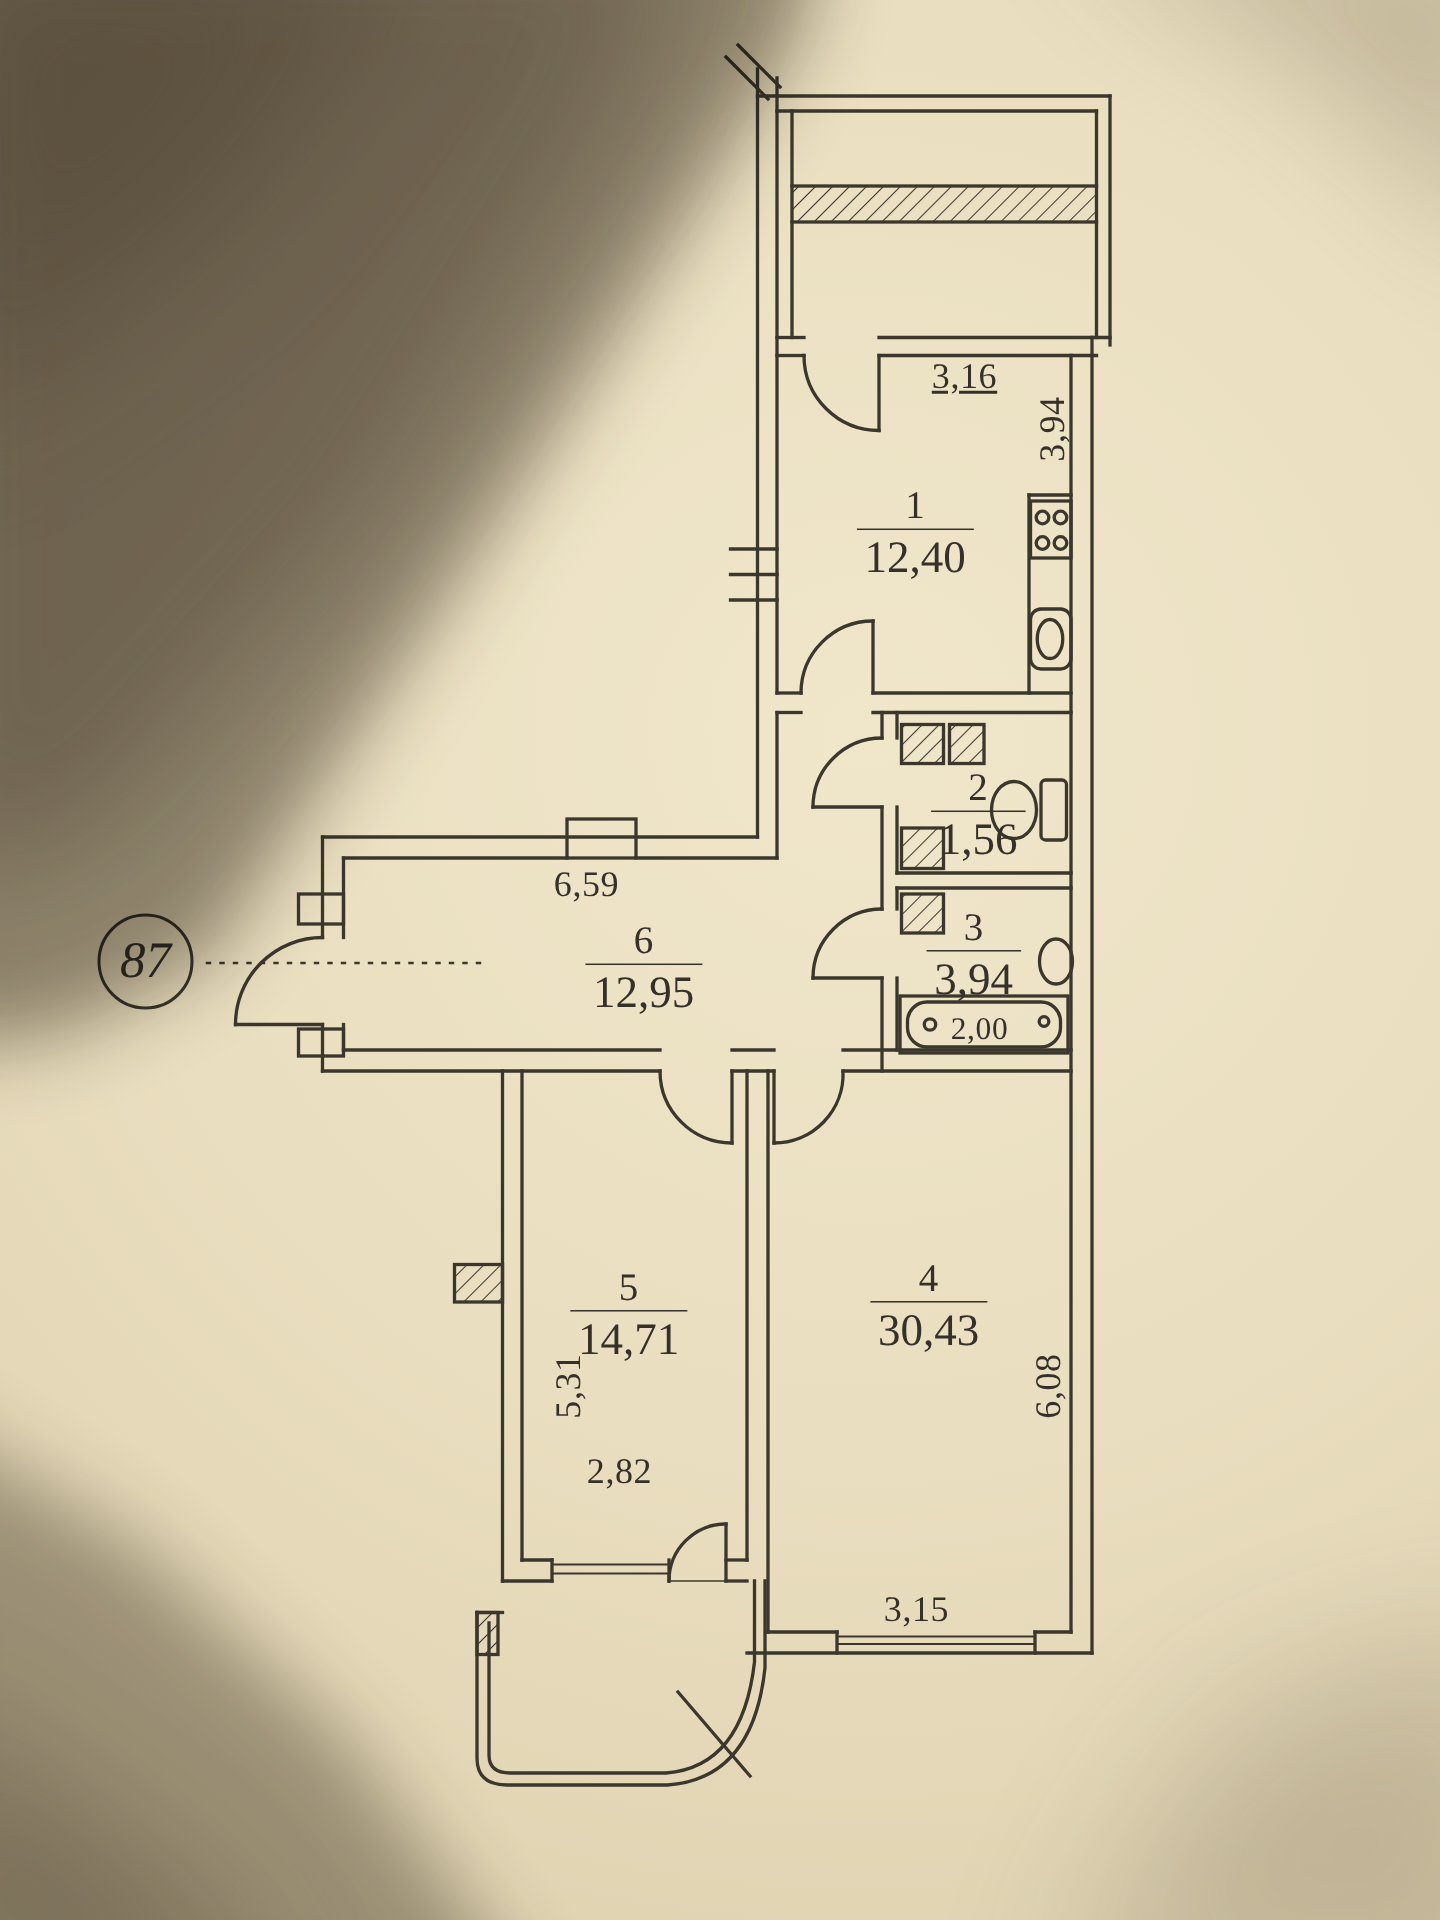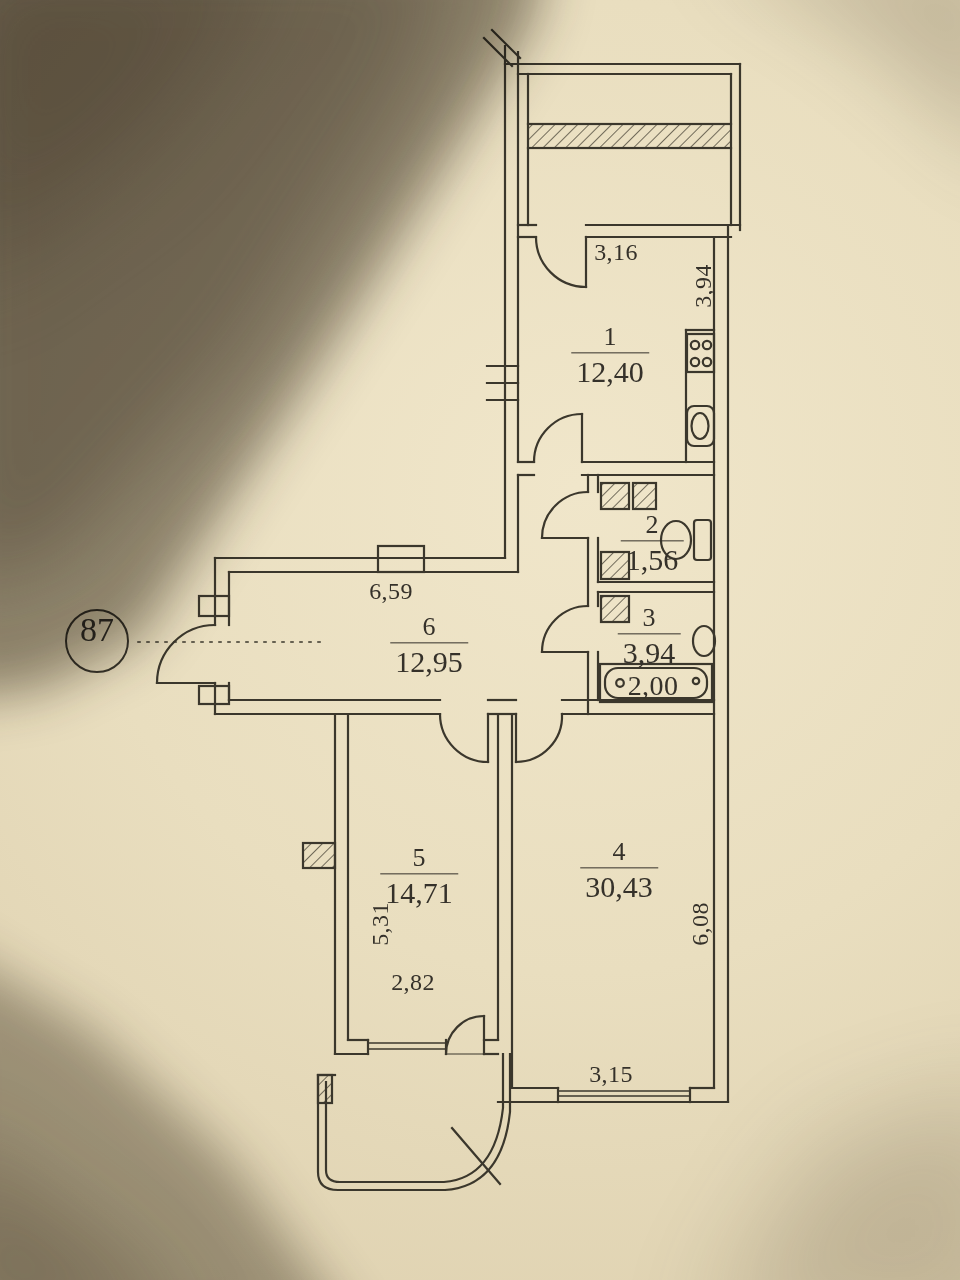--- a/index.html
+++ b/index.html
@@ -13,33 +13,33 @@
   }
   .plan-svg, .shadow-svg, .overlay {
     position:absolute; left:0; top:0; width:960px; height:1280px;
   }
   .shadow-svg { mix-blend-mode:multiply; pointer-events:none; }
 
   .overlay { font-family:"Liberation Serif","DejaVu Serif",serif; color:#35312a; }
   .lbl { position:absolute; transform:translate(-50%,-50%); white-space:nowrap; }
   .dim { font-size:24px; letter-spacing:.4px; }
   .dim.v { transform:translate(-50%,-50%) rotate(-90deg); }
-  .dim.small { font-size:28px; }
+  .dim.small { font-size:21px; }
 
   .room-label { display:inline-flex; flex-direction:column; align-items:center; }
   .room-number {
     font-size:26px; line-height:1.05; align-self:stretch; text-align:center;
     border-bottom:1.7px solid #35312a; padding:0 2px 2px;
   }
   .room-area { font-size:30px; line-height:1.1; padding:2px 5px 0; }
 
   .unit-badge {
     position:absolute; left:97px; top:641px; transform:translate(-50%,-50%);
     width:64px; height:64px; border:2.6px solid #3a362c; border-radius:50%;
-    display:flex; justify-content:center;
+    display:flex; align-items:center; justify-content:center;font-style:italic;
   }
   .unit-number { font-size:34px; }
 </style>
 </head>
 <body>
 
 <div class="photo">
 
   <svg class="plan-svg" viewBox="0 0 960 1280">
     <defs>
@@ -251,21 +251,21 @@
     <div class="lbl room-label" style="left:419px; top:877px;">
       <div class="room-number">5</div>
       <div class="room-area">14,71</div>
     </div>
 
     <div class="lbl room-label" style="left:429px; top:646px;">
       <div class="room-number">6</div>
       <div class="room-area">12,95</div>
     </div>
 
-    <div class="lbl dim" style="left:616px; top:252px;">3,16</div>
+    <div class="lbl dim" style="left:643px; top:252px;text-decoration:underline;">3,16</div>
     <div class="lbl dim v" style="left:703px; top:286px;">3,94</div>
     <div class="lbl dim" style="left:391px; top:591px;">6,59</div>
     <div class="lbl dim v" style="left:380px; top:924px;">5,31</div>
     <div class="lbl dim" style="left:413px; top:982px;">2,82</div>
     <div class="lbl dim v" style="left:700px; top:924px;">6,08</div>
     <div class="lbl dim" style="left:611px; top:1074px;">3,15</div>
     <div class="lbl dim small" style="left:653px; top:686px;">2,00</div>
 
     <div class="unit-badge">
       <span class="unit-number">87</span>

